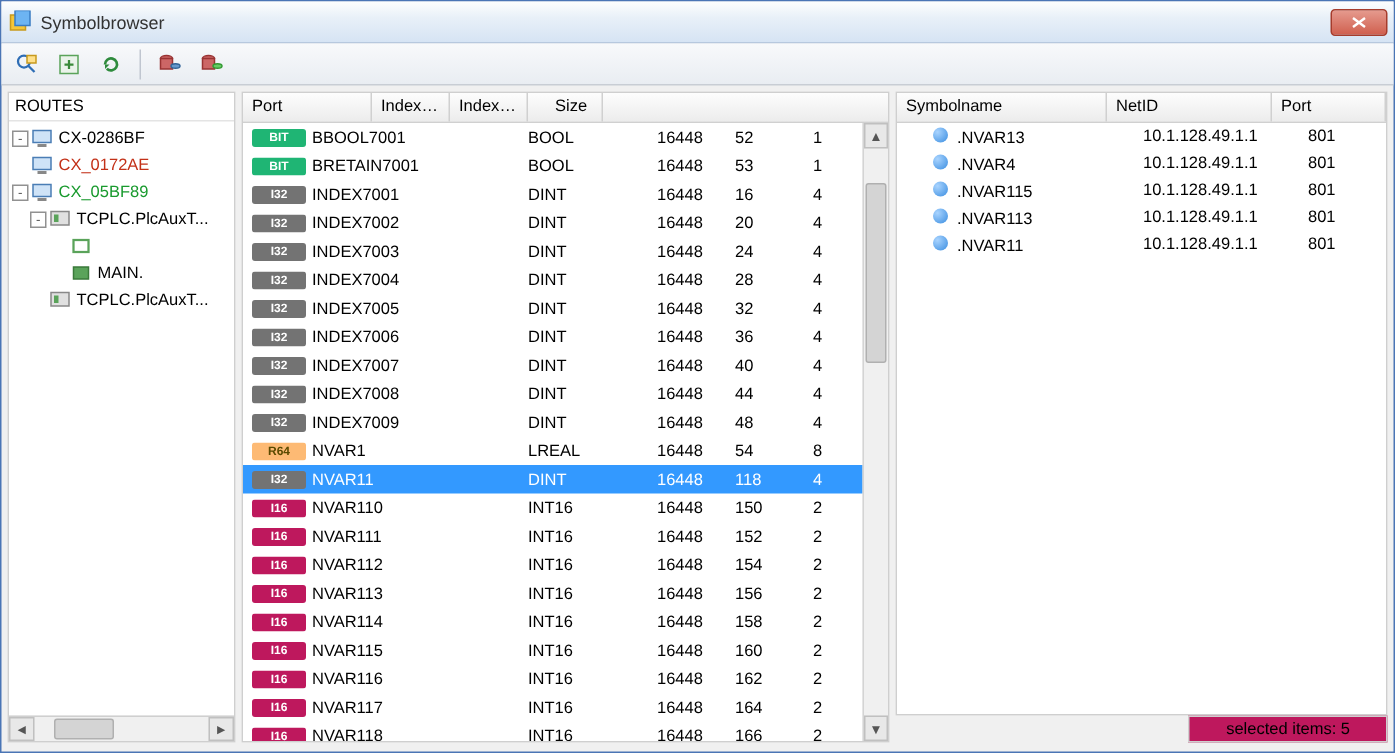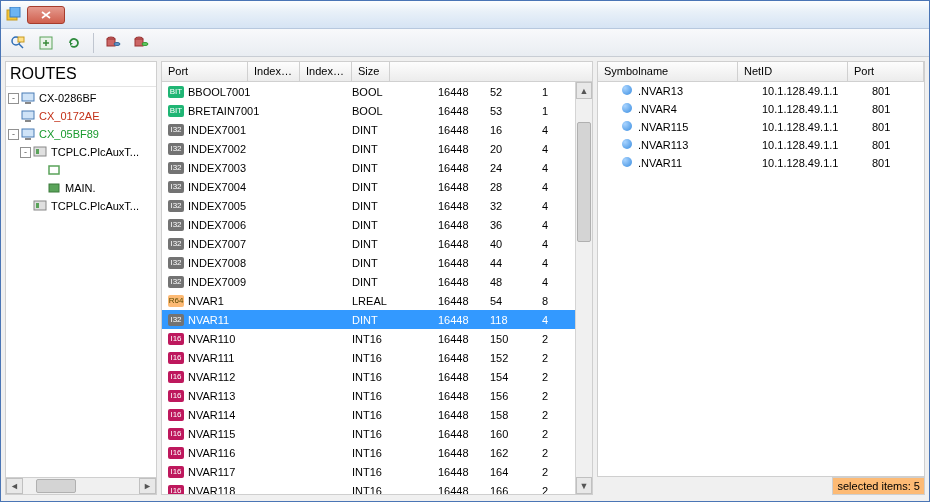--- a/index.html
+++ b/index.html
@@ -7,81 +7,82 @@
   .window { width: 930px; height: 502px; border: 1px solid #4a75b5; background: #f0f0f0; display: flex; flex-direction: column; }
   .titlebar { height: 28px; background: linear-gradient(#fdfefe, #e8f0f8 40%, #d6e4f4); display: flex; align-items: center; padding: 0 4px; border-bottom: 1px solid #b7c8de; }
   .titlebar .appicon { width: 16px; height: 16px; margin-right: 6px; }
   .titlebar .title { flex: 1; font-size: 12px; color: #333; }
   .titlebar .closebtn { width: 38px; height: 18px; background: linear-gradient(#e59a8e, #d0604f); border: 1px solid #a63c2c; border-radius: 3px; display:flex;align-items:center;justify-content:center;color:#fff;font-weight:bold;font-size:11px;cursor:pointer; }
   .toolbar { height: 28px; background: linear-gradient(#f8f9fb,#e9edf2); border-bottom: 1px solid #c8cdd4; display:flex; align-items:center; padding: 0 6px; gap: 6px; }
   .tbtn { width: 22px; height: 22px; display:flex; align-items:center;justify-content:center; border:1px solid transparent; border-radius:3px; cursor:pointer;}
   .tsep { width:1px; height:20px; background:#c0c6d0; margin:0 2px; }
   .content { flex:1; display:flex; padding: 4px 4px 6px 4px; gap:4px; overflow:hidden;}
   .left { width: 152px; display:flex; flex-direction:column; border:1px solid #cfcfcf; background:#fff; overflow:hidden;}
-  .routes-label { padding:3px 4px; font-size:16px; color:#000; border-bottom:1px solid #e4e4e4;}
+  .routes-label { padding:3px 4px; font-size:11px; color:#000; border-bottom:1px solid #e4e4e4;}
   .tree { flex:1; overflow:auto; padding:2px 0; white-space:nowrap;}
   .tree-row { display:flex; align-items:center; height:18px; padding-left:2px; cursor:pointer;}
   .tree-row .exp { width:11px;height:11px;border:1px solid #919191;background:#fff;font-size:9px;line-height:9px;text-align:center;margin-right:2px;color:#595959;}
   .tree-row .noexp { width:13px; }
   .tree-row .icon { width:16px;height:16px;display:flex;align-items:center;justify-content:center;margin-right:2px;}
   .tree-row .label {}
   .tree-indent-1 { padding-left: 14px !important;}
   .tree-indent-2 { padding-left: 28px !important;}
   .hscroll { height:17px; border-top:1px solid #cfcfcf; background:#f0f0f0; position:relative;}
   .hscroll .arrow { position:absolute; top:0; width:17px;height:16px;background:#e8e8e8;border:1px solid #c0c0c0;display:flex;align-items:center;justify-content:center;font-size:9px;color:#555;cursor:pointer;}
   .hscroll .arrow.left{left:0;} .hscroll .arrow.right{right:0;}
   .hscroll .thumb { position:absolute; top:1px; left:30px; width:40px; height:14px; background:#d4d4d4; border:1px solid #b0b0b0; border-radius:2px;}
 
   .mid { width: 432px; display:flex; flex-direction:column; border:1px solid #cfcfcf; background:#fff;}
   .grid-header { display:flex; height:20px; background:linear-gradient(#fdfdfd,#ececec); border-bottom:1px solid #d0d0d0;}
   .grid-header .col { border-right:1px solid #d0d0d0; padding:3px 6px; font-size:11px; color:#000; overflow:hidden; text-overflow:ellipsis; white-space:nowrap;}
-  .mid .c-name{width:184px;} .mid .c-type{width:86px;} .mid .c-idx1{width:52px;} .mid .c-idx2{width:52px;} .mid .c-size{width:38px;}
+  .mid .c-name{width:184px;} .mid .c-type{width:86px;} .mid .c-idx1{width:52px;} .mid .c-idx2{width:52px;} .mid .c-size{width:38px;margin-left:12px;}
   .mid-body { flex:1; overflow:hidden; position:relative;}
   .rows { position:absolute; inset:0; overflow:hidden;}
   .row { display:flex; height:19px; align-items:center; font-size:11px;}
   .row.sel { background:#3399ff; color:#fff;}
   .row .cell { padding: 0 6px; overflow:hidden; white-space:nowrap; text-overflow:ellipsis;}
   .row .cell.name { width:184px; display:flex; align-items:center; gap:4px;}
   .row .cell.type { width:86px;}
   .row .cell.idx1 { width:52px;}
   .row .cell.idx2 { width:52px;}
   .row .cell.size { width:38px;}
-  .badge { display:inline-flex; align-items:center;justify-content:center; width:16px;height:12px; border-radius:2px; font-size:8px; font-weight:normal; color:#fff;}
+  .badge { display:inline-flex; align-items:center;justify-content:center; width:36px;height:12px; border-radius:2px; font-size:8px; font-weight:bold; color:#fff;}
   .badge.bit{background:#1fb574;} .badge.i32{background:#737373;} .badge.r64{background:#fdba74;color:#5a4a00;} .badge.i16{background:#be185d;}
   .vscroll { position:absolute; right:0; top:0; bottom:0; width:17px; background:#f0f0f0; border-left:1px solid #d4d4d4;}
   .vscroll .arrow { position:absolute; left:0; width:16px;height:17px; background:#e8e8e8;border:1px solid #c0c0c0;display:flex;align-items:center;justify-content:center;font-size:9px;color:#555;cursor:pointer;}
   .vscroll .arrow.up{top:0;} .vscroll .arrow.down{bottom:0;}
   .vscroll .thumb { position:absolute; left:1px; top:40px; width:14px; height:120px; background:#d4d4d4; border:1px solid #b0b0b0; border-radius:2px;}
 
   .right { flex:1; display:flex; flex-direction:column; gap:0; }
   .right-top { flex:1; border:1px solid #cfcfcf; background:#fff; display:flex; flex-direction:column; overflow:hidden;}
   .right .c-sym{width:140px;} .right .c-net{width:110px;} .right .c-port{flex:1;}
   .right-rows { flex:1; overflow:auto;}
   .rrow { display:flex; height:18px; align-items:center; font-size:11px;}
   .rrow .cell{padding:0 24px;}
   .dot { width:10px;height:10px;border-radius:50%;background:radial-gradient(circle at 30% 30%, #a9d4ff, #3a8de0);display:inline-block;margin-right:6px;}
   .status-row { display:flex; justify-content:flex-end;}
-  .status { background:#fdba74; border:1px solid #cfcfcf; padding:2px 4px; font-size:11px;}
+  .status { background:#be185d; border:1px solid #cfcfcf; padding:2px 24px; font-size:11px;}
   .button-row { display:flex; justify-content:flex-end; gap:8px; padding-right:2px;}
   .btn { width:78px; height:23px; background:linear-gradient(#fdfdfd,#e4e4e4); border:1px solid #9a9a9a; border-radius:3px; font-size:11px;cursor:pointer;}
   .red { color:#c33118;} .green{color:#199a2e;}
   svg { display:block;}
 </style>
 </head>
 <body>
 
 <div class="window">
 
   <div class="titlebar">
     <span class="appicon">
       <svg width="16" height="16">
           <rect x="2" y="3" width="10" height="10" fill="#f5c638" stroke="#c79a1e"></rect>
           <rect x="5" y="0" width="10" height="10" fill="#6db4f2" stroke="#3a7cc2"></rect>
         </svg>
     </span>
+    <span class="title">Symbolbrowser</span>
     <div class="closebtn">
       <svg width="10" height="8">
           <path d="M1 1 L9 7 M9 1 L1 7" stroke="#fff" stroke-width="1.6"></path>
         </svg>
     </div>
   </div>
 
   <div class="toolbar">
     <div class="tbtn">
         <svg width="16" height="16">

